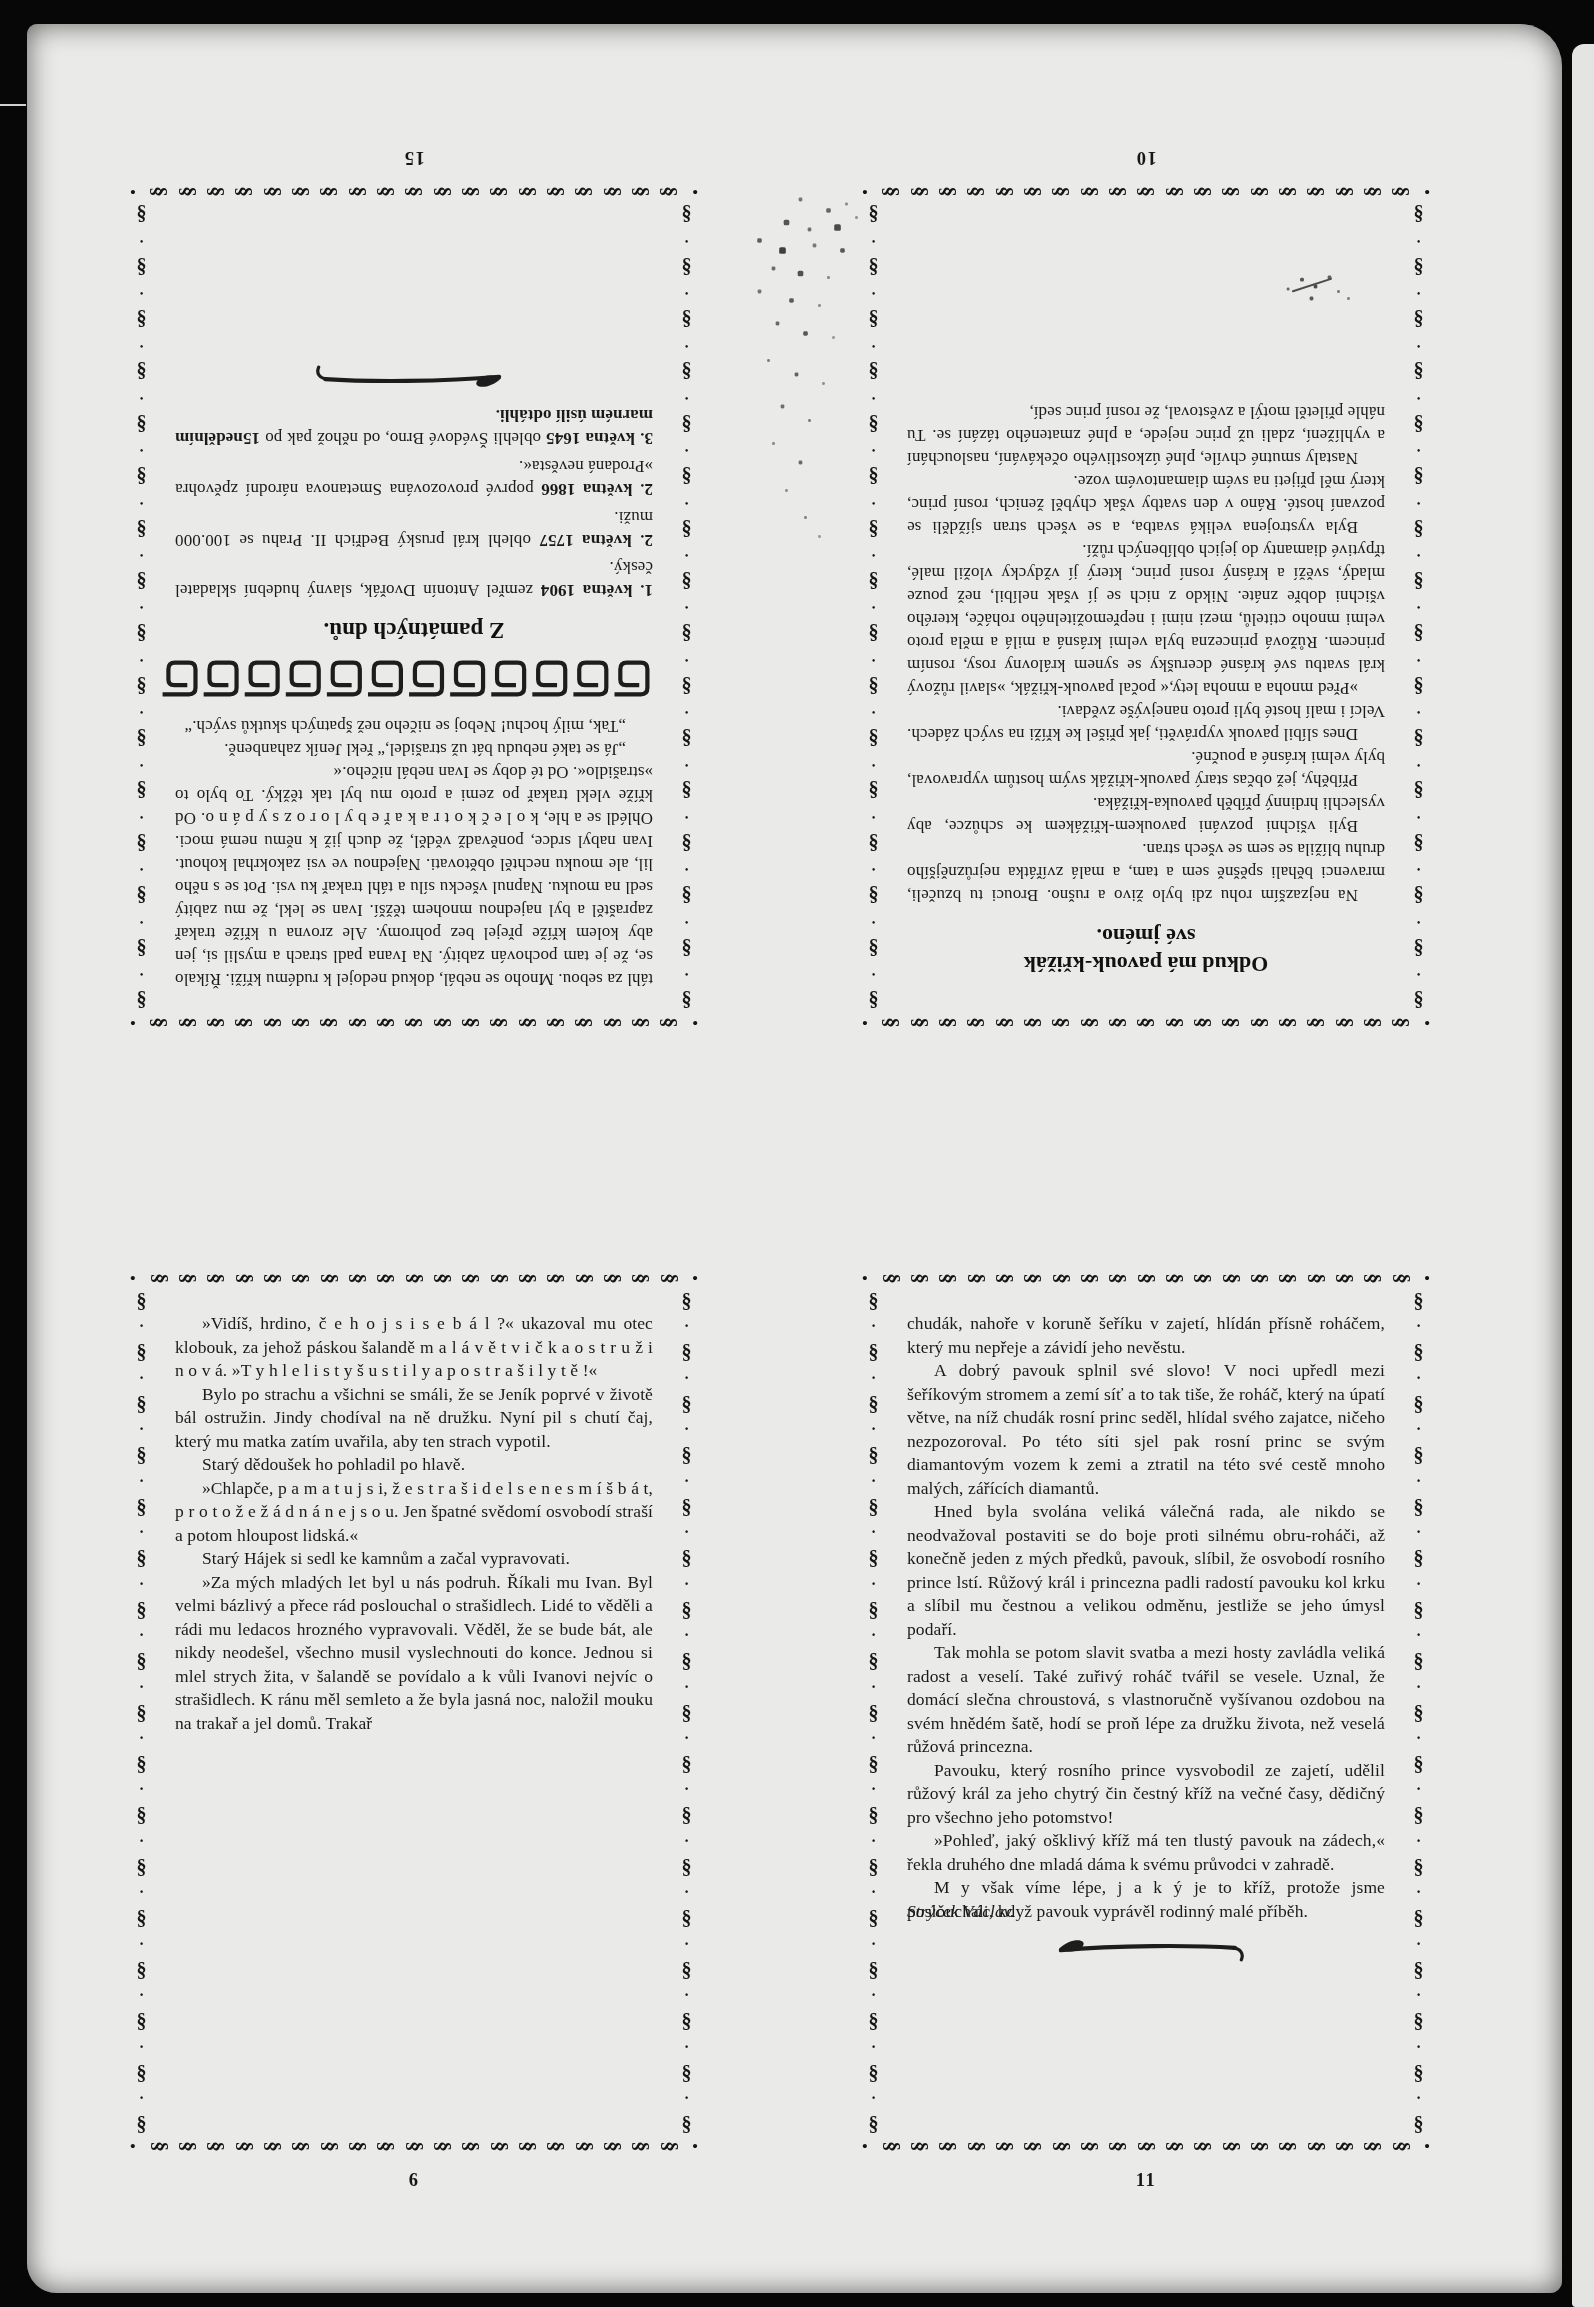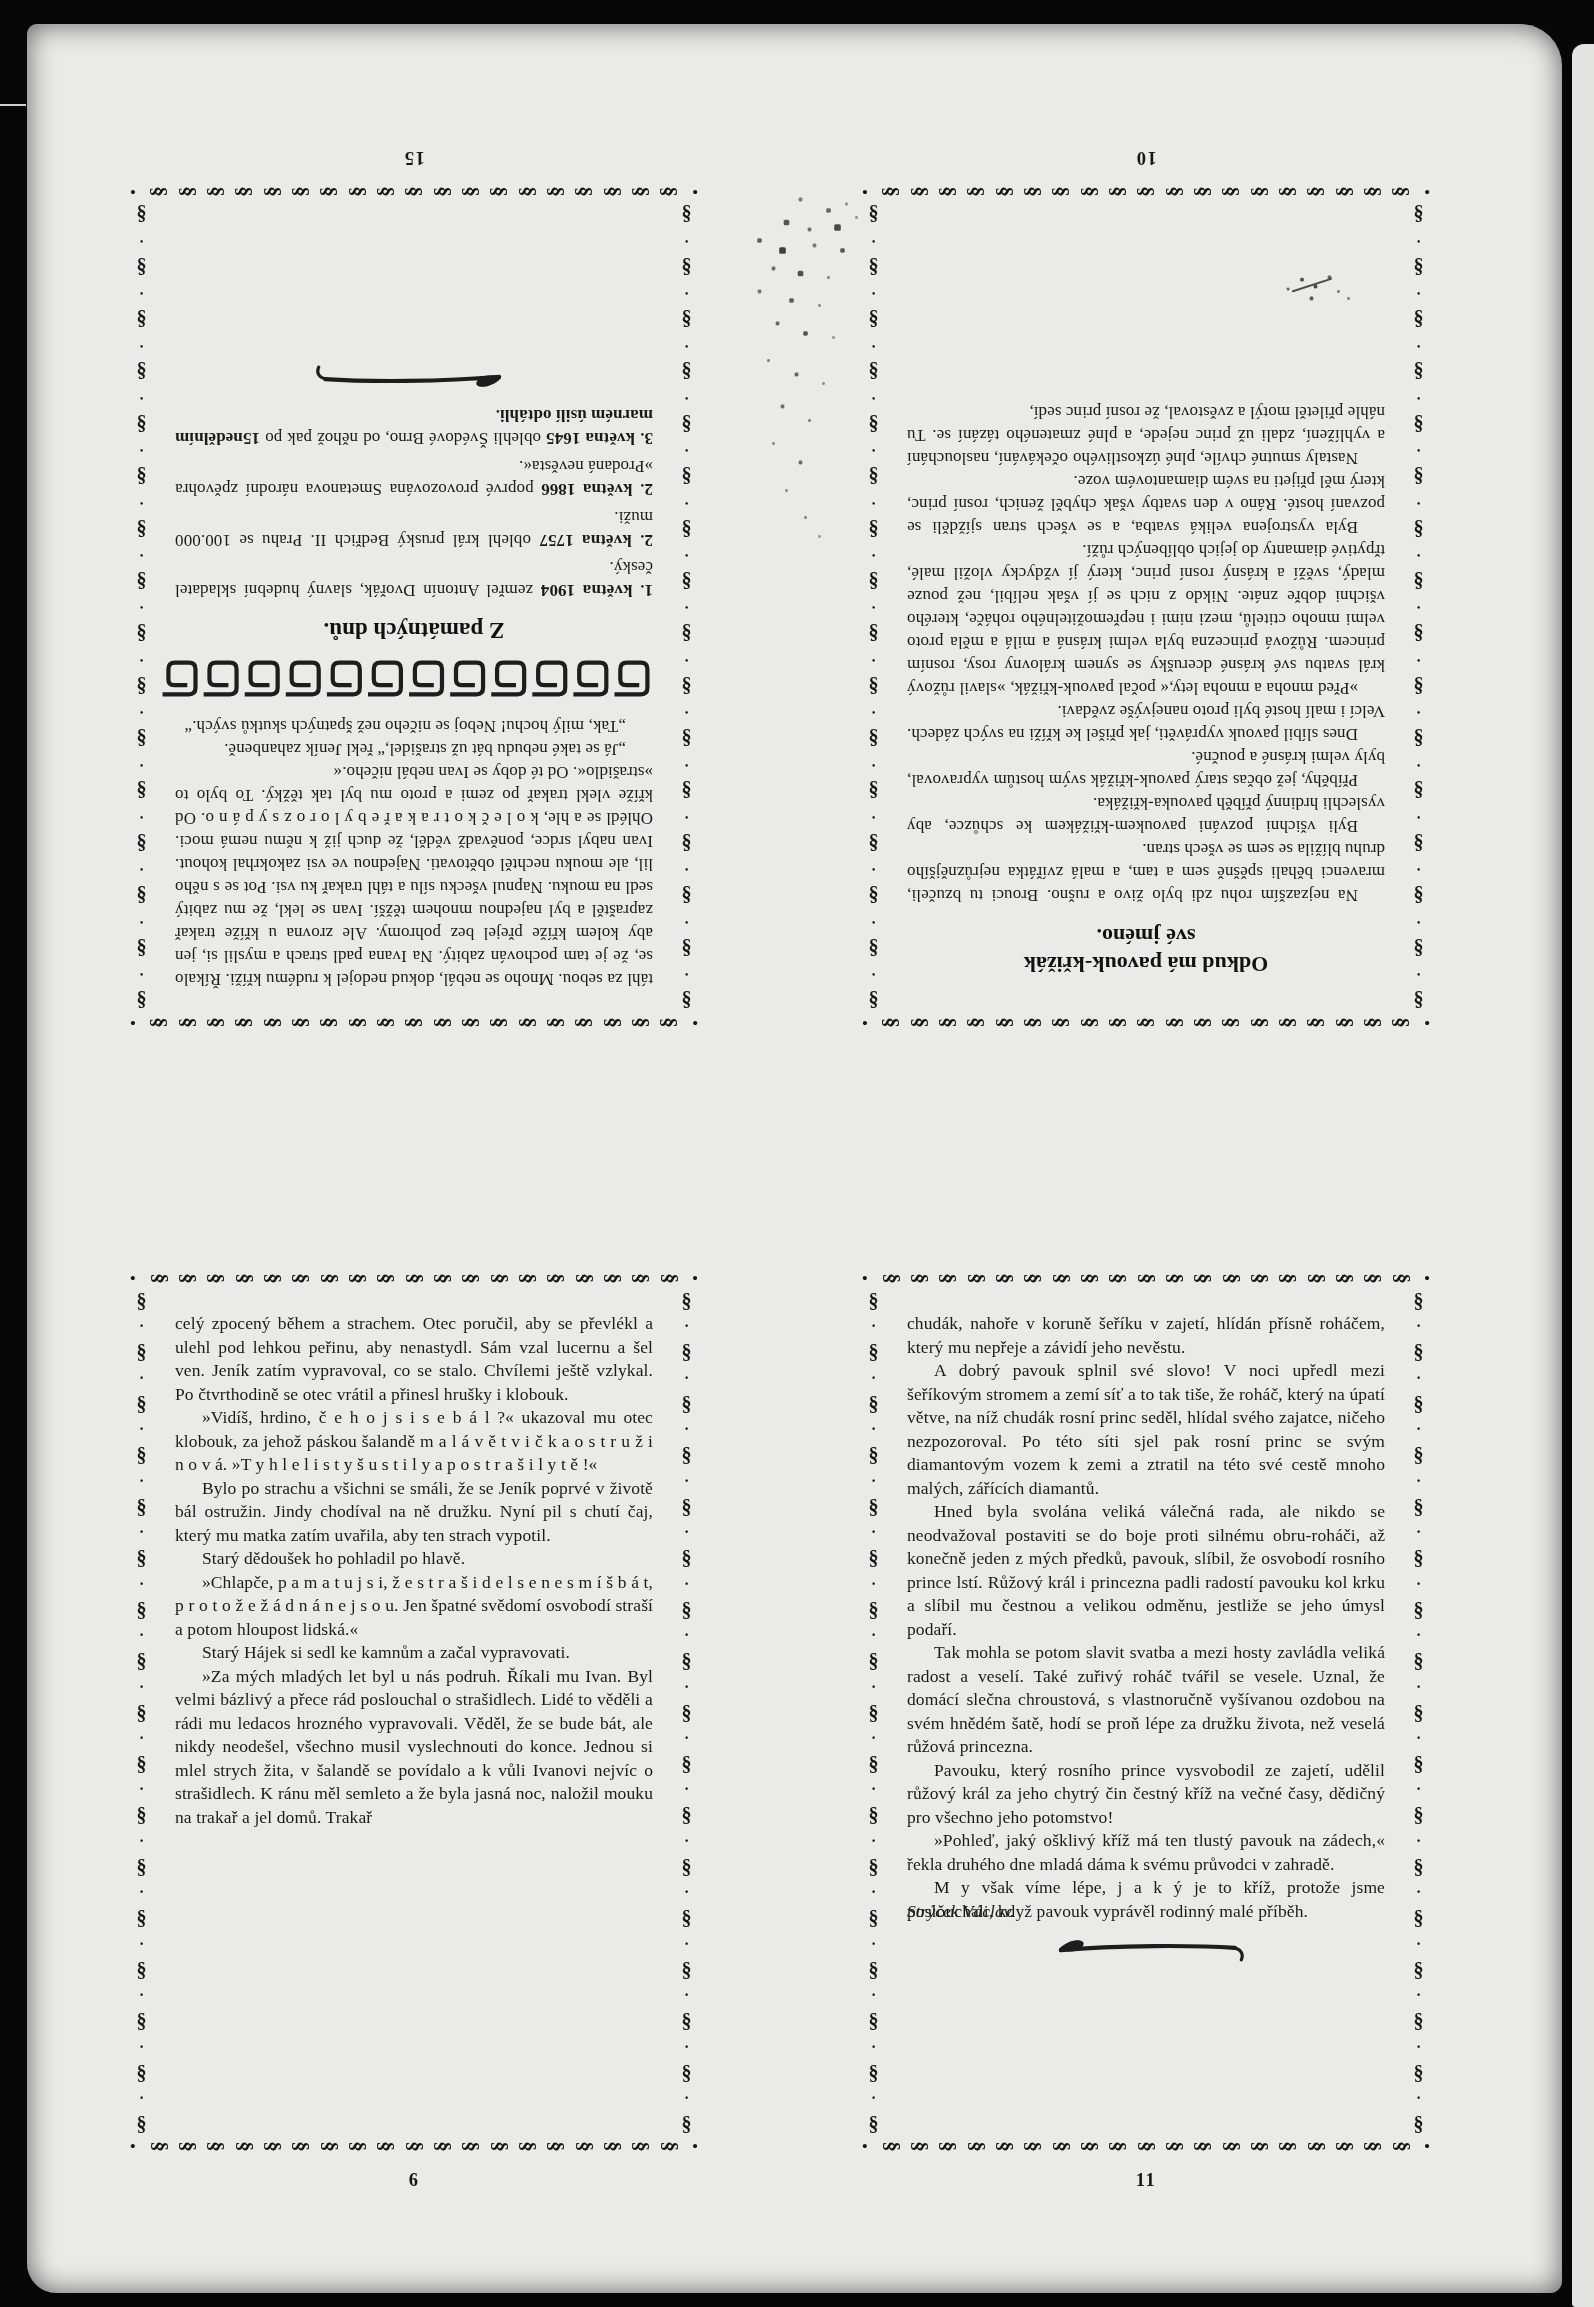--- a/index.html
+++ b/index.html
@@ -500,21 +500,20 @@
         <span class="dot">·</span>
         <span class="sideglyph">§</span>
         <span class="dot">·</span>
         <span class="sideglyph">§</span>
         <span class="dot">·</span>
         <span class="sideglyph">§</span>
         <span class="dot">·</span>
         <span class="sideglyph">§</span>
       </div>
     <div class="page-text">
-        <p class="noind">celý zpocený během a strachem. Otec poručil, aby se převlékl a ulehl pod lehkou peřinu, aby nenastydl. Sám vzal lucernu a šel ven. Jeník zatím vypravoval, co se stalo. Chvílemi ještě vzlykal. Po čtvrthodině se otec vrátil a přinesl hrušky i klobouk.</p>
         <p>»Vidíš, hrdino, č e h o  j s i  s e  b á l ?« ukazoval mu otec klobouk, za jehož páskou šalandě m a l á  v ě t v i č k a  o s t r u ž i n o v á.  »T y h l e  l i s t y  š u s t i l y  a  p o s t r a š i l y  t ě !«</p>
         <p>Bylo po strachu a všichni se smáli, že se Jeník poprvé v životě bál ostružin. Jindy chodíval na ně družku. Nyní pil s chutí čaj, který mu matka zatím uvařila, aby ten strach vypotil.</p>
         <p>Starý dědoušek ho pohladil po hlavě.</p>
         <p>»Chlapče, p a m a t u j  s i,  ž e  s t r a š i d e l  s e  n e s m í š  b á t,  p r o t o ž e  ž á d n á  n e j s o u.  Jen špatné svědomí osvobodí straší a potom hloupost lidská.«</p>
         <p>Starý Hájek si sedl ke kamnům a začal vypravovati.</p>
         <p>»Za mých mladých let byl u nás podruh. Říkali mu Ivan. Byl velmi bázlivý a přece rád poslouchal o strašidlech. Lidé to věděli a rádi mu ledacos hrozného vypravovali. Věděl, že se bude bát, ale nikdy neodešel, všechno musil vyslechnouti do konce. Jednou si mlel strych žita, v šalandě se povídalo a k vůli Ivanovi nejvíc o strašidlech. K ránu měl semleto a že byla jasná noc, naložil mouku na trakař a jel domů.  Trakař</p>
       </div>
   </div>
   <div class="pagenum">6</div>
 </div>

